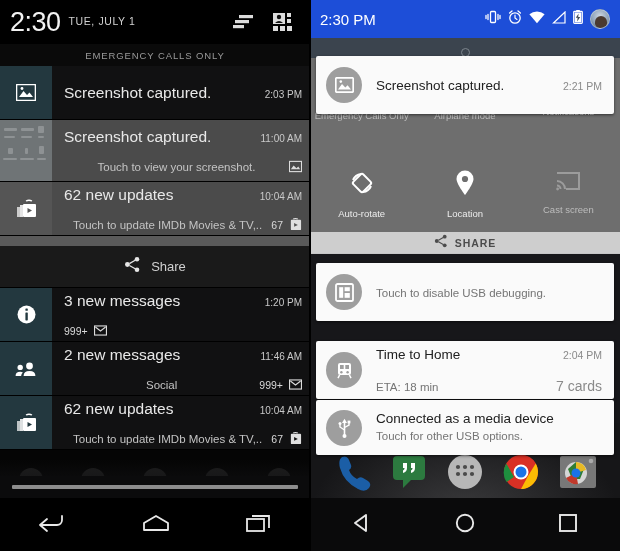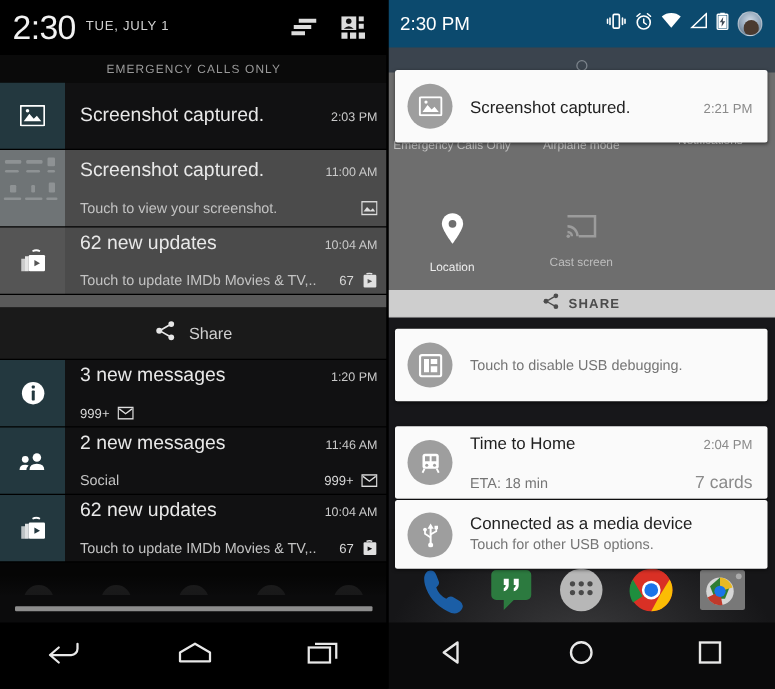--- a/index.html
+++ b/index.html
@@ -53,21 +53,21 @@
     flex: 1; background: #111112;
     padding: 8px 8px 8px 12px;
     display: flex; flex-direction: column; justify-content: center;
   }
   .l-notif.grey .l-body { background: #4b4b4b; }
   .l-notif.grey .l-ico { background: #555; }
   .l-row1 { display: flex; align-items: baseline; }
   .l-title { color: #e8e8e8; font-size: 15.5px; font-weight: 400; flex: 1;
              white-space: nowrap; overflow: hidden; }
   .l-time { color: #c9c9c9; font-size: 10px; padding-left: 6px; }
-  .l-row2 { display: flex; align-items: center; margin-top: 14px; }
+  .l-row2 { display: flex; align-items: center; margin-top: 14px; text-align: center; }
   .l-sub { color: #c3c3c3; font-size: 11.5px; flex: 1; white-space: nowrap; overflow: hidden; }
   .l-count { color: #d8d8d8; font-size: 10.5px; padding-right: 6px; }
   .l-badge { width: 13px; height: 13px; display: block; }
 
   .l-thumb {
     width: 52px; flex: 0 0 52px;
     background: #6f7476; position: relative; overflow: hidden;
   }
   .l-thumb .tg {
     position: absolute; background: rgba(255,255,255,0.22);
@@ -105,21 +105,21 @@
     position: absolute; left: 0; right: 0; bottom: 0; height: 53px;
     background: #000;
     display: flex; align-items: center; justify-content: space-around;
     z-index: 6;
   }
 
   
   .right { background: #17171a; }
 
   .r-statusbar {
-    height: 38px; background: #0c4a6e;
+    height: 38px; background: #1d4ed8;
     display: flex; align-items: center; padding: 0 10px;
     position: relative; z-index: 6;
   }
   .r-clock { color: #fff; font-size: 15px; }
   .r-sb-spacer { flex: 1; }
   .r-sb-icons { display: flex; align-items: center; gap: 7px; }
   .r-avatar {
     width: 20px; height: 20px; border-radius: 50%;
     background: radial-gradient(circle at 50% 35%, #cfd9e4 0%, #8fa3b8 55%, #4b6275 100%);
     border: 1px solid rgba(255,255,255,0.35);
@@ -532,20 +532,30 @@
         <div class="r-qstile">
           <span>
             <svg width="28" height="22" viewBox="0 0 28 22">
               <rect x="10" y="3" width="8" height="16" rx="1.4" fill="none" stroke="#fff" stroke-width="2"></rect>
               <path d="M6 7 V15 M2.5 8.5 V13.5 M22 7 V15 M25.5 8.5 V13.5" stroke="#fff" stroke-width="2" stroke-linecap="round"></path>
             </svg>
           </span>
           <span class="lab">Notifications</span>
         </div>
 
+        <div class="r-qstile">
+          <span>
+            <svg width="26" height="26" viewBox="0 0 26 26">
+              <rect x="6" y="6" width="14" height="14" rx="2" transform="rotate(45 13 13)" fill="none" stroke="#fff" stroke-width="2"></rect>
+              <path d="M4 10 a10 10 0 0 1 8 -6" fill="none" stroke="#fff" stroke-width="2"></path>
+              <path d="M22 16 a10 10 0 0 1 -8 6" fill="none" stroke="#fff" stroke-width="2"></path>
+            </svg>
+          </span>
+          <span class="lab">Auto-rotate</span>
+        </div>
 
         <div class="r-qstile">
           <span>
             <svg width="20" height="26" viewBox="0 0 20 26">
               <path d="M10 25 C10 25 18.5 14 18.5 9 A8.5 8.5 0 0 0 1.5 9 C1.5 14 10 25 10 25 Z" fill="#fff"></path>
               <circle cx="10" cy="9" r="3.1" fill="#6e6e6e"></circle>
             </svg>
           </span>
           <span class="lab">Location</span>
         </div>

